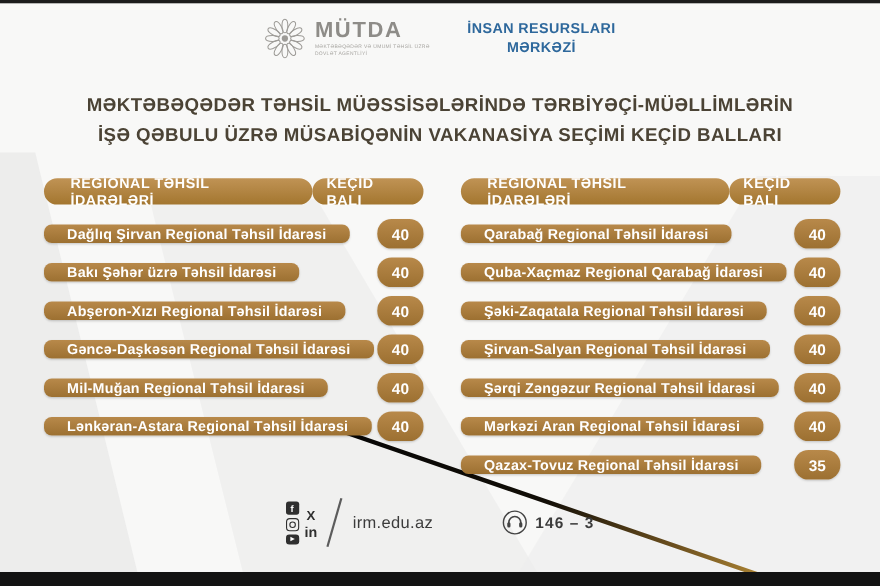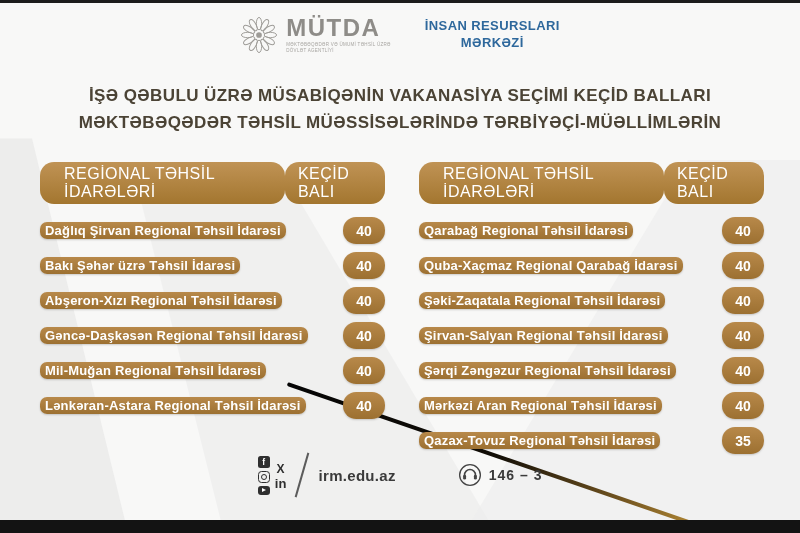--- a/index.html
+++ b/index.html
@@ -19,60 +19,60 @@
 
   .ribbon{
     position:absolute;left:288px;top:382px;width:580px;height:4px;z-index:1;
     transform:rotate(19deg);transform-origin:0 0;border-radius:2px;
     background:linear-gradient(90deg,#050505 0%,#120e07 38%,#6e511f 60%,#c79a3c 80%,#ecd075 100%);
   }
 
   
   .brandbar{position:absolute;top:16px;left:0;width:100%;display:flex;justify-content:center;align-items:center;gap:34px;z-index:2;}
   .brand-mutda{display:flex;align-items:center;gap:8px;}
-  .mutda-name{font-size:24px;font-weight:bold;color:#8e8c88;letter-spacing:1.5px;line-height:1;}
+  .mutda-name{font-size:20px;font-weight:bold;color:#8e8c88;letter-spacing:1.5px;line-height:1;}
   .mutda-cap{font-size:4.5px;color:#a7a5a1;letter-spacing:.3px;line-height:1.35;margin-top:2px;}
   .brand-irm{text-align:center;color:#2e689c;font-size:13px;font-weight:bold;letter-spacing:.4px;line-height:1.3;}
 
   
   .title{position:absolute;top:82px;left:0;width:100%;margin:0;text-align:center;z-index:2;
     color:#4b4335;font-size:17px;font-weight:bold;letter-spacing:.4px;line-height:27px;}
   .tline{display:block;}
 
   
   .tables{position:absolute;top:162px;left:40px;right:36px;display:flex;gap:34px;z-index:2;}
   .col{flex:1;min-width:0;}
   .thead{display:flex;justify-content:space-between;align-items:center;margin-bottom:13px;}
-  .pill{display:flex;align-items:center;justify-content:center;height:42px;border-radius:14px;
-    background:linear-gradient(180deg,#c09355,#a3762f);color:#fff;font-size:16px;font-weight:normal;letter-spacing:.5px;}
+  .pill{display:flex;align-items:center;justify-content:center;height:24px;border-radius:14px;
+    background:linear-gradient(180deg,#c09355,#a3762f);color:#fff;font-size:13px;font-weight:bold;letter-spacing:.5px;}
   .pill.region{padding:0 24px;}
   .pill.score{padding:0 13px;}
   .row{display:flex;align-items:center;margin-bottom:8px;height:27px;}
-  .bar{display:flex;align-items:center;height:17px;padding:0 5px;border-radius:7px;
+  .bar{display:flex;align-items:center;height:17px;padding:0 21px;border-radius:7px;
     background:linear-gradient(180deg,#b8894a,#9c7031);color:#fff;font-size:13px;font-weight:bold;
     letter-spacing:.2px;white-space:nowrap;box-shadow:0 1px 2px rgba(0,0,0,.18);}
   .scorebox{margin-left:auto;width:42px;height:27px;border-radius:13px;display:flex;align-items:center;justify-content:center;
     background:linear-gradient(180deg,#b8894a,#9c7031);color:#fff;font-size:14px;font-weight:bold;
     box-shadow:0 1px 2px rgba(0,0,0,.18);}
 
   
   .footer{position:absolute;top:452px;left:0;width:100%;display:flex;justify-content:center;align-items:center;z-index:2;color:#3b3b3b;}
   .social{display:flex;gap:5px;align-items:center;}
   .scol{display:flex;flex-direction:column;gap:3px;align-items:center;}
   .scol2{display:flex;flex-direction:column;gap:3px;align-items:center;margin-top:2px;}
   .si{width:12px;height:12px;display:flex;align-items:center;justify-content:center;font-size:8.5px;font-weight:bold;box-sizing:border-box;}
   .si.fb{background:#2f2f2f;color:#fff;border-radius:2.5px;}
   .si.ig{border:1.6px solid #2f2f2f;border-radius:3.5px;}
   .igdot{width:4px;height:4px;border:1.3px solid #2f2f2f;border-radius:50%;}
   .si.yt{background:#2f2f2f;border-radius:3px;height:9px;}
   .yttri{width:0;height:0;border-left:4px solid #fff;border-top:2.5px solid transparent;border-bottom:2.5px solid transparent;}
   .si.x{font-size:12px;color:#2f2f2f;}
   .si.in{font-size:13px;color:#2f2f2f;letter-spacing:0;}
   .slash{width:2px;height:46px;background:#5c5c5c;transform:rotate(16deg);margin:0 16px 0 14px;}
-  .website{font-size:15px;font-weight:bold;letter-spacing:.3px;}
+  .website{font-size:15px;font-weight:normal;letter-spacing:.3px;}
   .hotline{display:flex;align-items:center;gap:7px;margin-left:62px;}
   .hotline-num{font-size:14px;font-weight:bold;letter-spacing:1px;}
 </style>
 </head>
 <body>
 
 <div class="canvas">
   <div class="bg bg1"></div>
   <div class="bg bg2"></div>
   <div class="bg bg3"></div>
@@ -106,22 +106,22 @@
         </div>
       </div>
     </div>
     <div class="brand-irm">
       <div>İNSAN RESURSLARI</div>
       <div>MƏRKƏZİ</div>
     </div>
   </header>
 
   <h1 class="title">
+    <span class="tline">MƏKTƏBƏQƏDƏR TƏHSİL MÜƏSSİSƏLƏRİNDƏ TƏRBİYƏÇİ-MÜƏLLİMLƏRİN</span>
     <span class="tline">İŞƏ QƏBULU ÜZRƏ MÜSABİQƏNİN VAKANASİYA SEÇİMİ KEÇİD BALLARI</span>
-    <span class="tline">MƏKTƏBƏQƏDƏR TƏHSİL MÜƏSSİSƏLƏRİNDƏ TƏRBİYƏÇİ-MÜƏLLİMLƏRİN</span>
   </h1>
 
   <main class="tables">
 
     <section class="col">
       <div class="thead">
         <span class="pill region">REGİONAL TƏHSİL İDARƏLƏRİ</span>
         <span class="pill score">KEÇİD BALI</span>
       </div>
       <div class="row">

